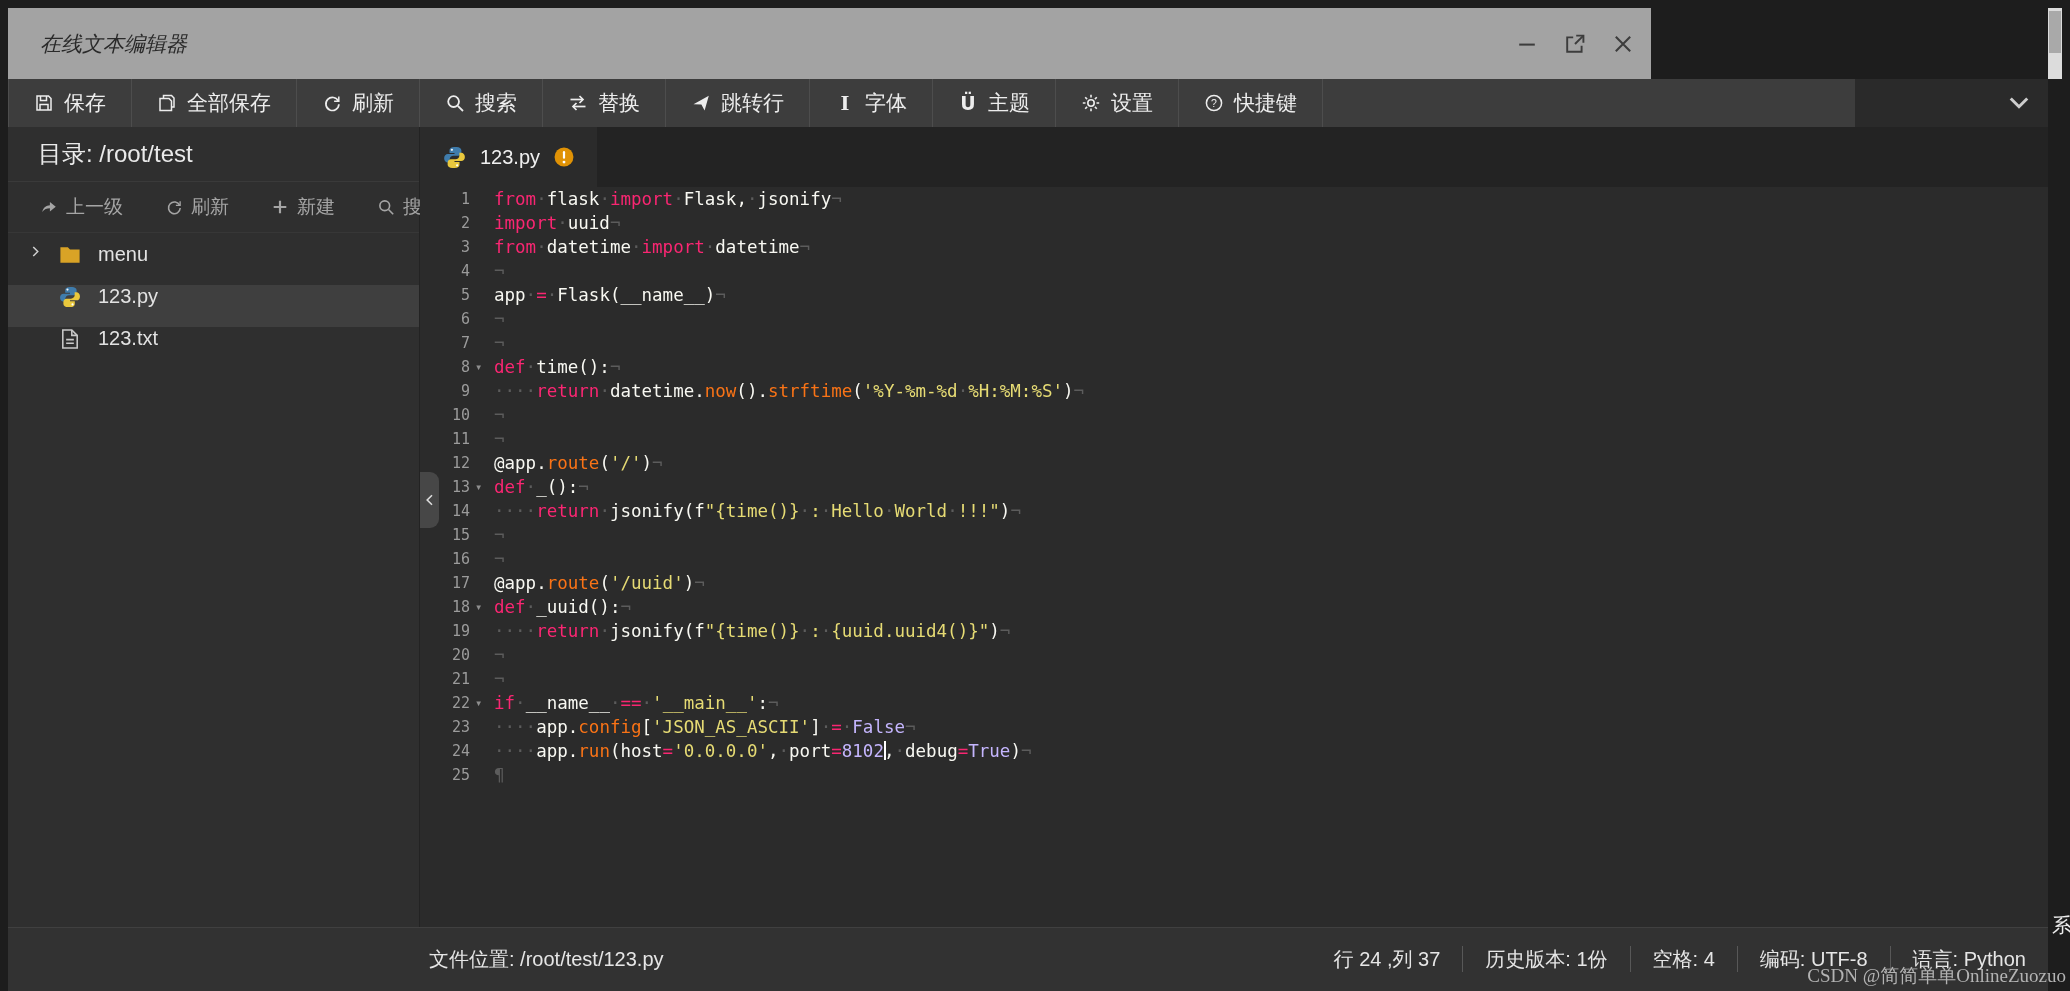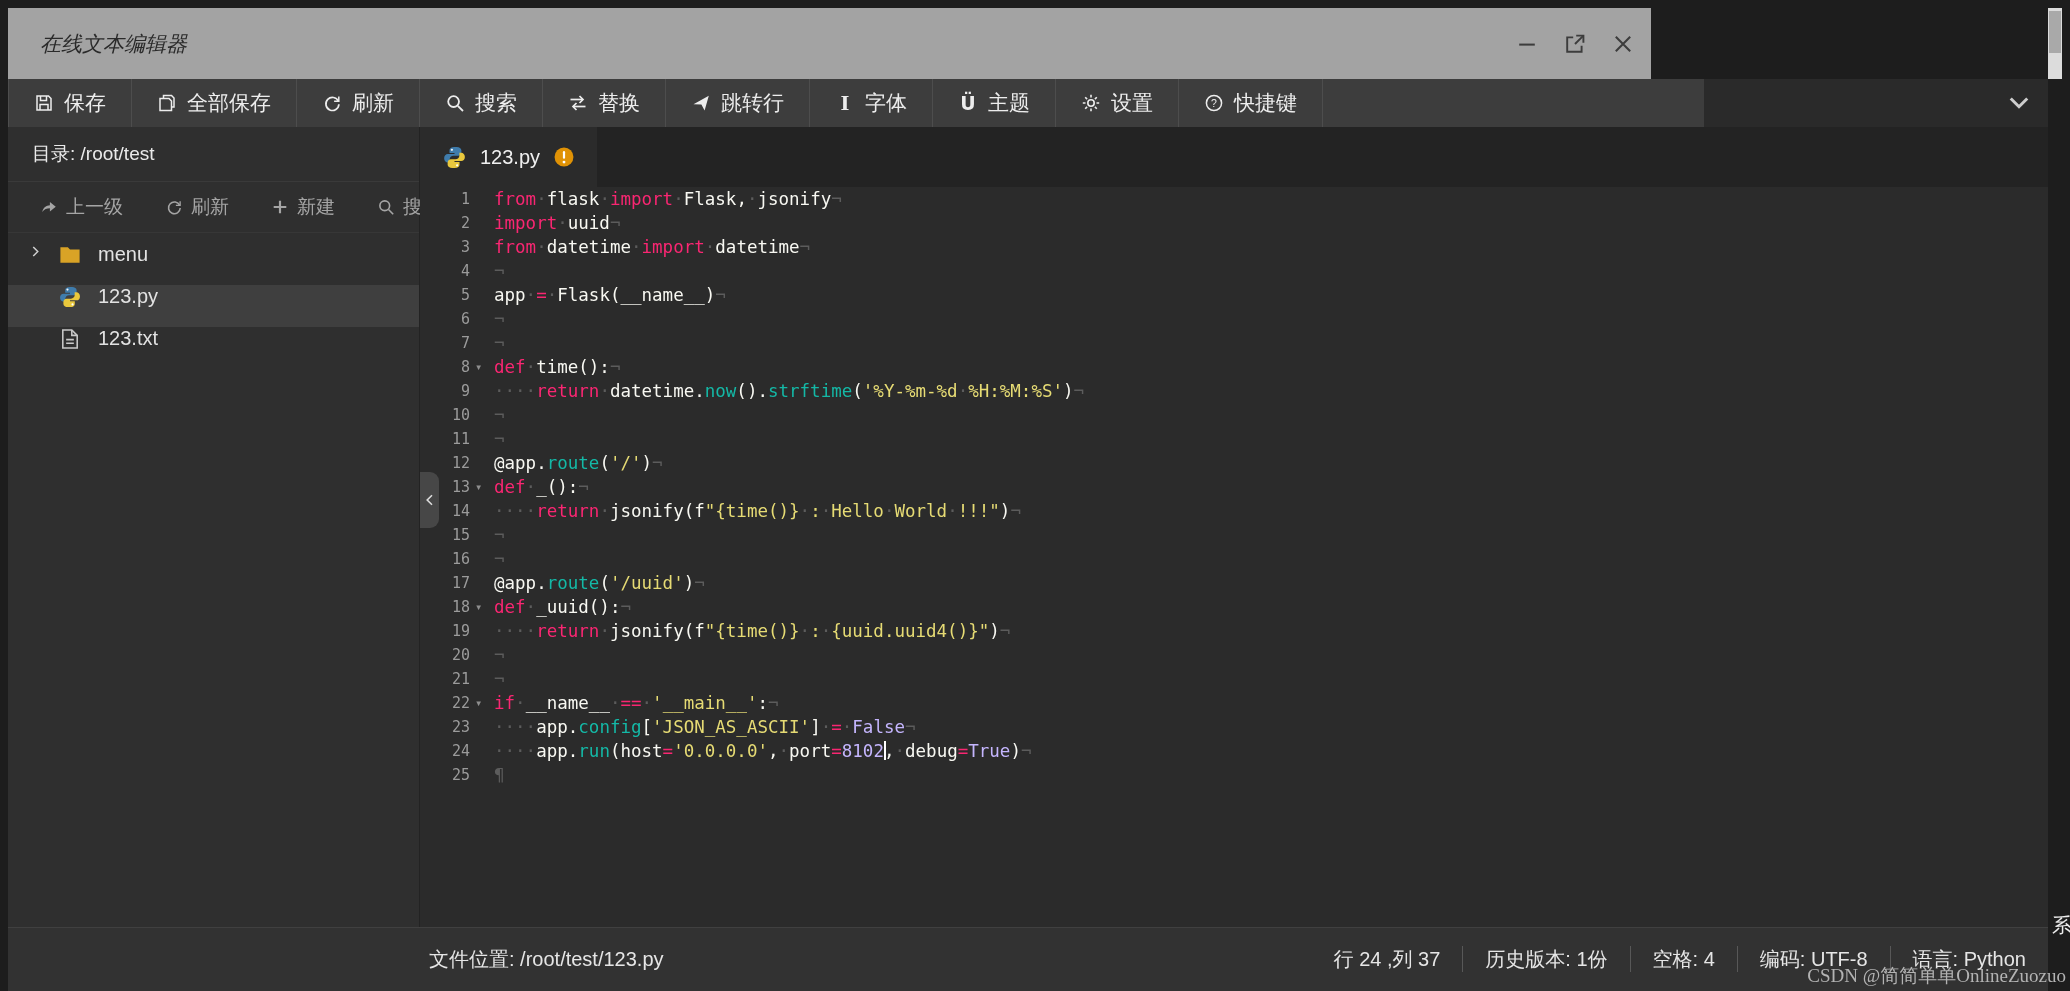--- a/index.html
+++ b/index.html
@@ -14,32 +14,32 @@
   .titlebar{position:absolute;left:8px;top:8px;width:1643px;height:71px;background:#a3a3a3;font-style:italic;}
   .title{position:absolute;left:32px;top:0;line-height:71px;font-size:21px;color:#2a2a2a;}
   .win-controls{position:absolute;right:16px;top:0;height:71px;display:flex;align-items:center;gap:24px;}
   .wbtn{width:24px;height:24px;color:#3c3c3c;cursor:pointer;}
   .wbtn span{display:block;width:100%;height:100%;}
   .scroll-strip{position:absolute;left:2048px;top:8px;width:14px;height:71px;background:#dcdcdc;}
   .scroll-thumb{position:absolute;left:1px;top:3px;width:12px;height:42px;background:#a9a9a9;}
 
   
   .toolbar{position:absolute;left:8px;top:79px;width:2040px;height:48px;display:flex;}
-  .toolbar-buttons{display:flex;width:1696px;background:#3d3d3d;border-left:1px solid #4d4d4d;box-sizing:border-box;}
+  .toolbar-buttons{display:flex;width:1847px;background:#3d3d3d;border-left:1px solid #4d4d4d;box-sizing:border-box;}
   .tbtn{display:flex;align-items:center;gap:10px;padding:0 25px;color:#ededed;font-size:21px;
     border-right:1px solid #4d4d4d;cursor:pointer;white-space:nowrap;}
   .tbtn .icon{width:20px;height:20px;font-size:19px;}
   .toolbar-rest{flex:1;background:#2a2a2a;display:flex;align-items:center;justify-content:flex-end;padding-right:14px;}
   .chevron-btn{width:30px;height:30px;color:#cdcdcd;cursor:pointer;}
   .chevron-btn span{display:block;width:100%;height:100%;}
 
   
   .sidebar{position:absolute;left:8px;top:127px;width:412px;height:800px;background:#2f2f2f;
     border-right:1px solid #232323;box-sizing:border-box;}
-  .dir-row{height:54px;line-height:54px;padding-left:24px;color:#eaeaea;font-size:19px;border-bottom:1px solid #3a3a3a;}
+  .dir-row{height:54px;line-height:54px;padding-left:30px;color:#eaeaea;font-size:24px;border-bottom:1px solid #3a3a3a;}
   .side-actions{height:50px;display:flex;align-items:center;gap:42px;padding-left:32px;
     color:#a5a5a5;font-size:19px;border-bottom:1px solid #373737;}
   .sact{display:flex;align-items:center;gap:8px;cursor:pointer;white-space:nowrap;}
   .sact .icon{width:18px;height:18px;}
   .tree{padding-top:10px;}
   .trow{height:42px;display:flex;padding-left:20px;color:#e2e2e2;font-size:20px;cursor:pointer;}
   .trow.sel{background:#3f3f3f;}
   .tchev{width:30px;height:16px;color:#cfcfcf;display:flex;align-items:center;flex:none;}
   .tchev svg{width:15px;height:15px;}
   .trow .icon{width:24px;height:24px;margin-right:16px;}
@@ -52,21 +52,21 @@
   .tab .icon{width:25px;height:25px;}
   .tab .icon.small{width:22px;height:22px;}
   .code-area{position:absolute;left:0;top:60px;right:0;bottom:0;overflow:hidden;}
   .code-line{display:flex;height:24px;line-height:24px;font-family:"DejaVu Sans Mono",monospace;font-size:17.5px;}
   .ln{width:50px;flex:none;text-align:right;color:#9b9b9b;font-size:15px;}
   .fold-col{width:24px;flex:none;color:#8f8f8f;font-size:12px;padding-left:5px;box-sizing:border-box;}
   .code-text{white-space:pre;}
   .tk-k{color:#f92672;}
   .tk-s{color:#e6db74;}
   .tk-c{color:#c4b5fd;}
-  .tk-m{color:#14b8a6;}
+  .tk-m{color:#f97316;}
   .tk-t{color:#f8f8f2;}
   .tk-w{color:#5c5c5c;}
   .tk-eol{color:#5c5c5c;}
   .caret{display:inline-block;width:2px;height:19px;background:#ffffff;vertical-align:-3px;margin-right:-2px;}
   .collapse-handle{position:absolute;left:0;top:345px;width:19px;height:56px;background:#474747;
     border-radius:0 9px 9px 0;display:flex;align-items:center;justify-content:center;color:#dddddd;cursor:pointer;}
   .collapse-handle span{display:block;width:16px;height:16px;}
 
   
   .statusbar{position:absolute;left:8px;top:927px;width:2040px;height:64px;background:#323232;

